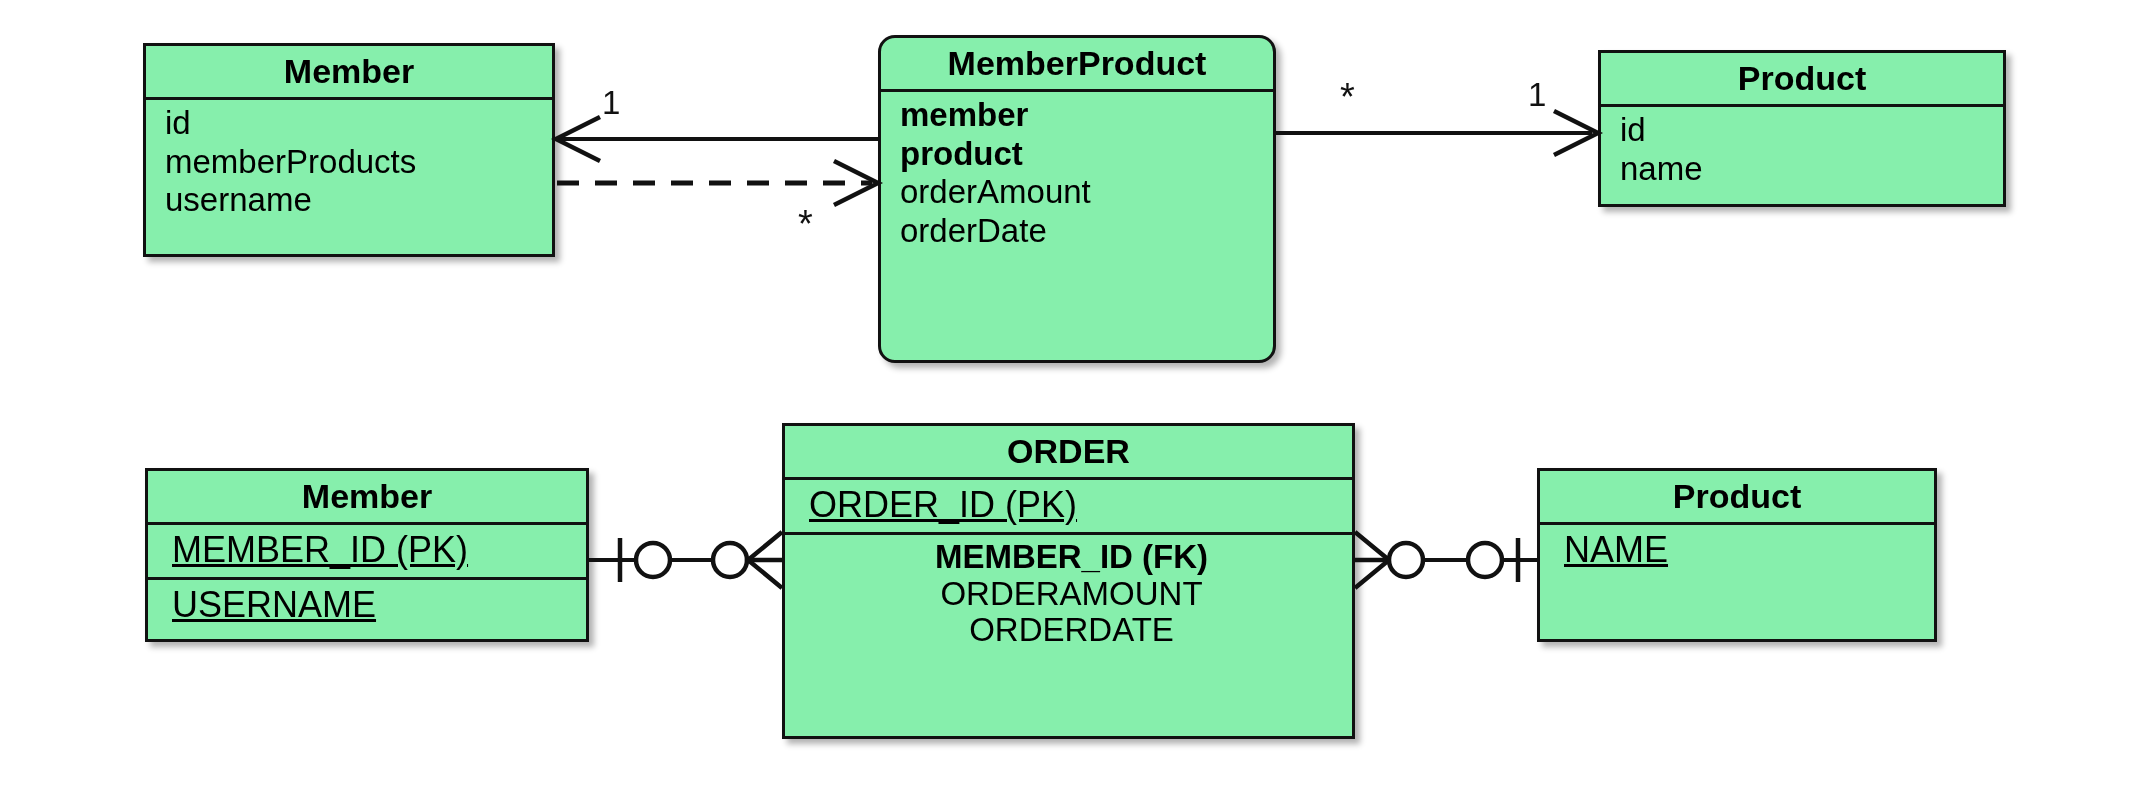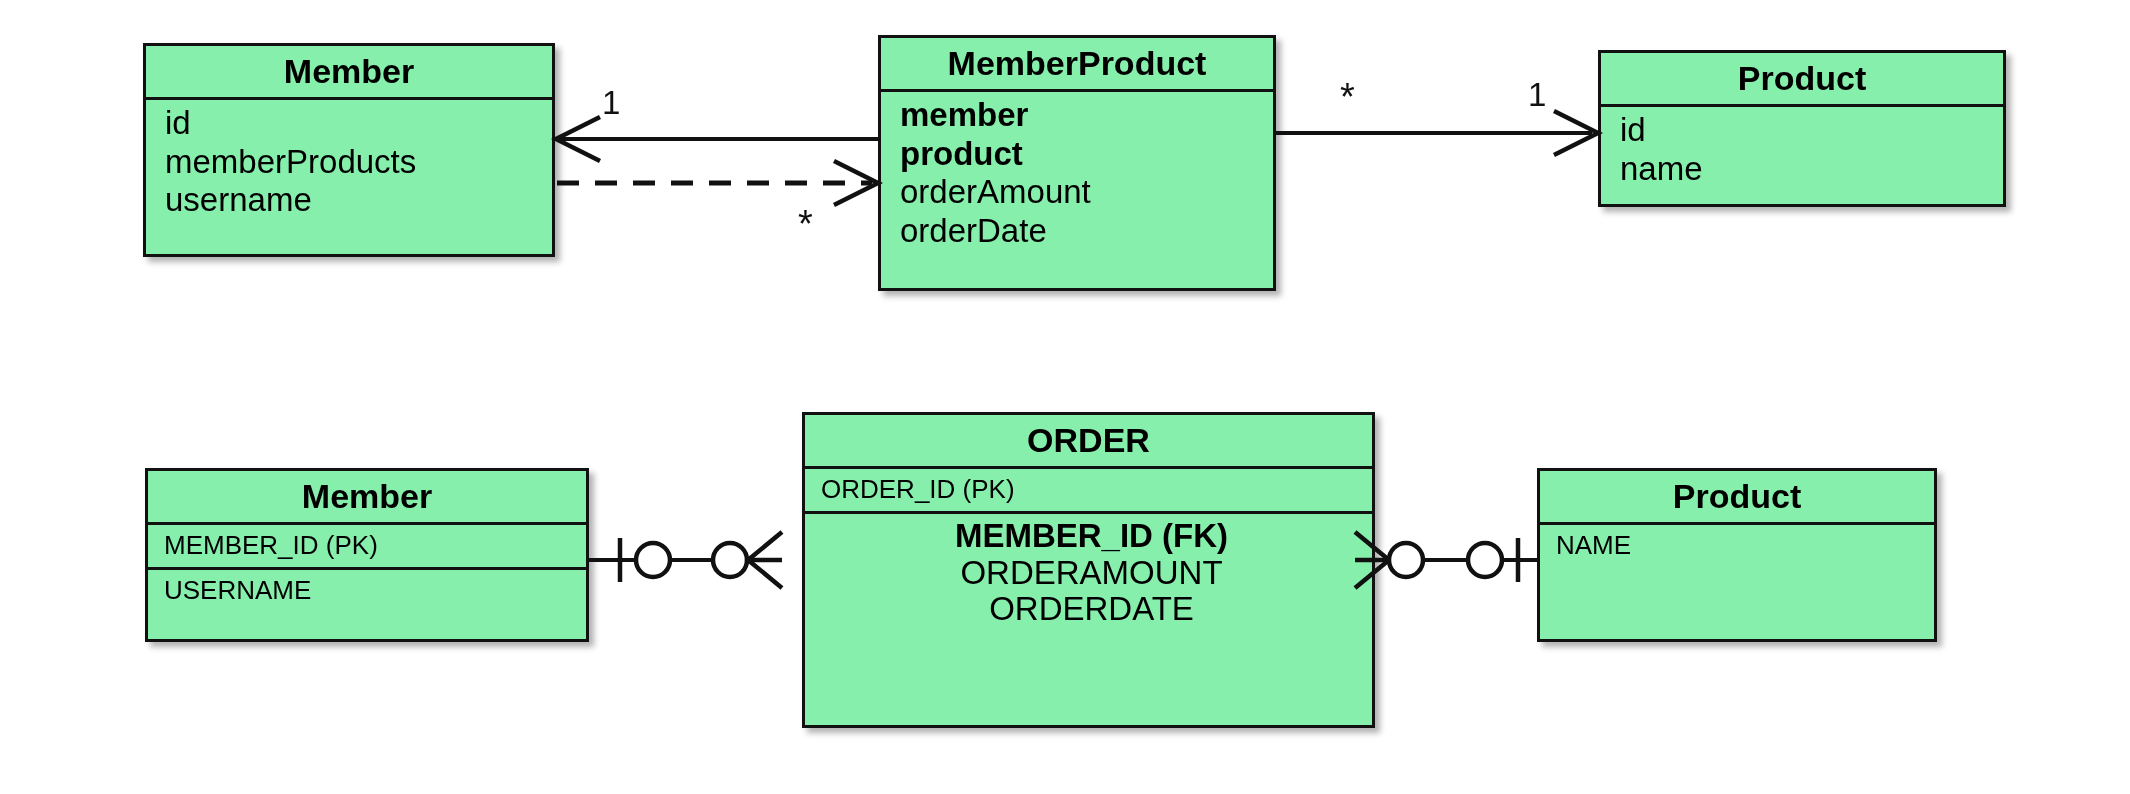--- a/index.html
+++ b/index.html
@@ -44,26 +44,27 @@
   .attr {
     font-size: 33px;
     line-height: 1.02;
     padding: 2px 6px 3px 12px;
     white-space: nowrap;
   }
   .attr.bold { font-weight: bold; }
 
   
   .er-cell {
-    font-size: 26px;
+    font-size: 36px;
     line-height: 1.0;
-    padding: 7px 6px 9px 16px;
+    padding: 7px 6px 9px 24px;
     border-bottom: 3px solid #111111;
     box-sizing: border-box;
     white-space: nowrap;
+    text-decoration: underline;
   }
   .er-cell.last { border-bottom: none; }
   .er-group {
     border-bottom: none;
     padding: 4px 6px 8px 12px;
   }
   .er-group .attr { padding: 1px 0 2px 0; text-align: center; }
 
   
   svg.wires {
@@ -114,21 +115,21 @@
 
   <div class="box" style="left:143px; top:43px; width:412px; height:214px;">
     <div class="box-title">Member</div>
     <div class="box-attrs">
       <div class="attr">id</div>
       <div class="attr">memberProducts</div>
       <div class="attr">username</div>
     </div>
   </div>
 
-  <div class="box" style="left:878px; top:35px; width:398px; height:256px;">
+  <div class="box" style="left:878px; top:35px; width:398px; height:328px;border-radius:17px;">
     <div class="box-title">MemberProduct</div>
     <div class="box-attrs">
       <div class="attr bold">member</div>
       <div class="attr bold">product</div>
       <div class="attr">orderAmount</div>
       <div class="attr">orderDate</div>
     </div>
   </div>
 
   <div class="box" style="left:1598px; top:50px; width:408px; height:157px;">
@@ -138,21 +139,21 @@
       <div class="attr">name</div>
     </div>
   </div>
 
   <div class="box" style="left:145px; top:468px; width:444px; height:174px;">
     <div class="box-title">Member</div>
     <div class="er-cell">MEMBER_ID (PK)</div>
     <div class="er-cell last">USERNAME</div>
   </div>
 
-  <div class="box" style="left:782px; top:412px; width:573px; height:316px;margin-left:20px;">
+  <div class="box" style="left:782px; top:423px; width:573px; height:316px;">
     <div class="box-title">ORDER</div>
     <div class="er-cell">ORDER_ID (PK)</div>
     <div class="er-group">
       <div class="attr bold">MEMBER_ID (FK)</div>
       <div class="attr">ORDERAMOUNT</div>
       <div class="attr">ORDERDATE</div>
     </div>
   </div>
 
   <div class="box" style="left:1537px; top:468px; width:400px; height:174px;">

